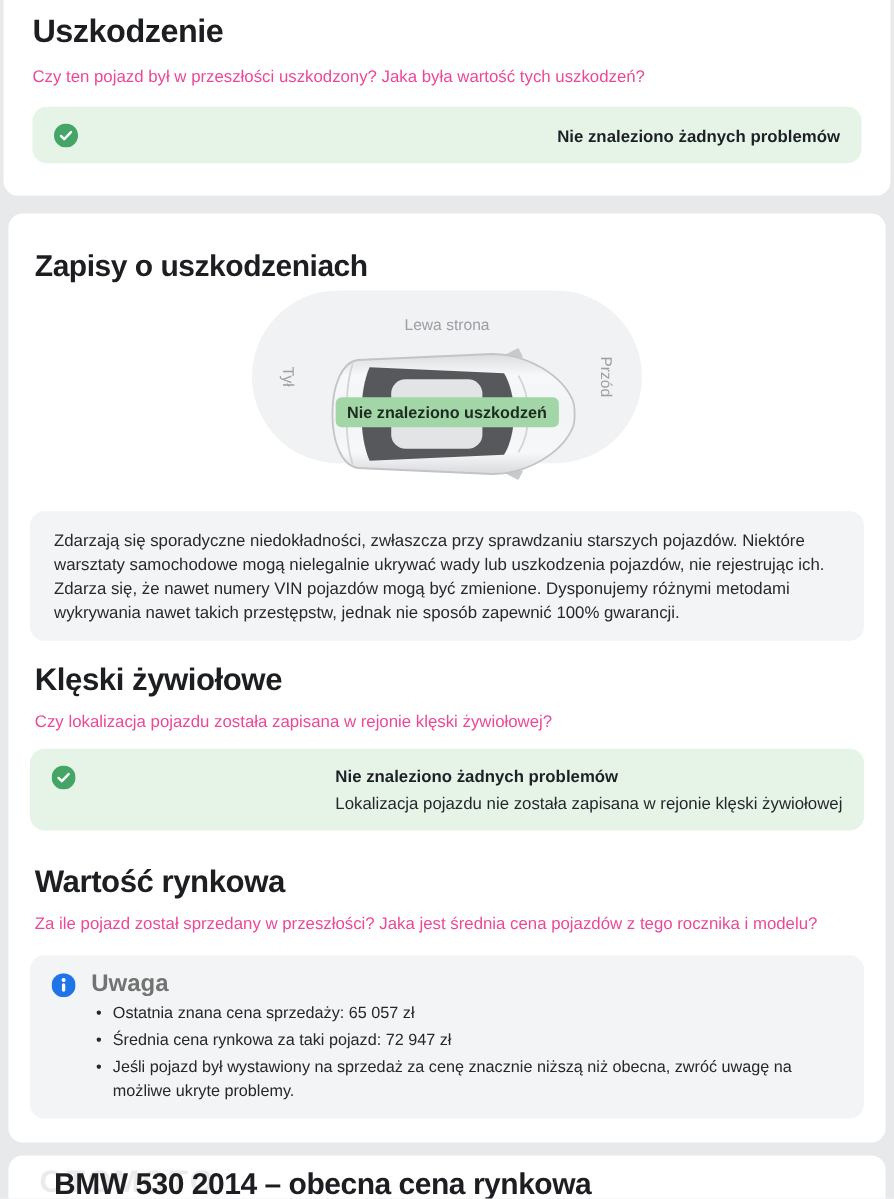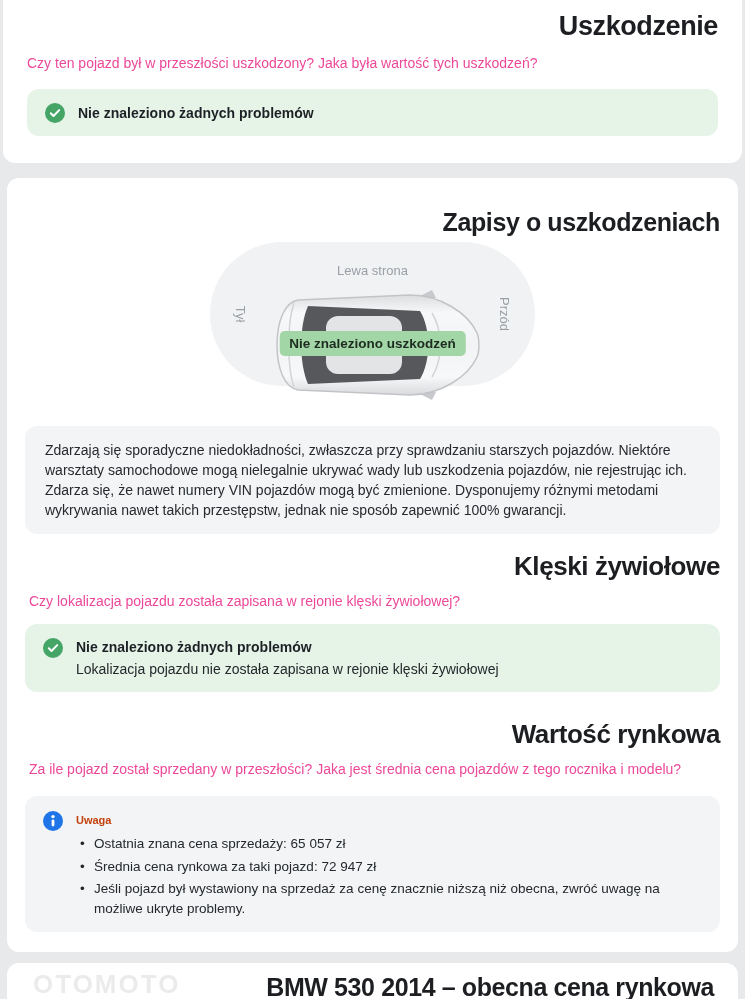--- a/index.html
+++ b/index.html
@@ -8,30 +8,31 @@
     background:#e8e9ea;
     font-family:"Liberation Sans","DejaVu Sans",sans-serif;
     color:#1d2126;
     -webkit-font-smoothing:antialiased;
   }
   .card{background:#ffffff;}
   .card-1{margin:0 3px;border-radius:0 0 12px 12px;height:163px;padding:8px 24px 0;box-sizing:border-box;overflow:hidden;}
   .card-2{margin:15px 7px 0;border-radius:12px;height:774px;padding:0 18px;box-sizing:border-box;overflow:hidden;}
   .card-3{margin:11px 7px 0;border-radius:12px 12px 0 0;height:36px;padding:10px 24px 0 38px;box-sizing:border-box;position:relative;overflow:hidden;}
 
-  h1,h2{margin:0;font-weight:700;color:#1c1e21;letter-spacing:-0.4px;text-align:right;}
+  h1,h2{margin:0;font-weight:700;color:#1c1e21;letter-spacing:-0.4px;}
   .h-xl{font-size:27px;line-height:36px;}
   .h-lg{font-size:26px;line-height:32px;}
   .h-md{font-size:25px;line-height:28px;}
   .subtitle{font-size:14px;line-height:18px;color:#ec4899;margin-top:10px;}
 
   .status-box{
     background:#e6f4e8;border-radius:12px;
     display:flex;align-items:flex-start;gap:13px;
     padding:13px 18px;
+    justify-content:space-between;
   }
   .status-box.single{align-items:center;padding:13px 18px;}
   .status-icon{flex:0 0 20px;width:20px;height:20px;margin-top:1px;}
   .status-title{font-size:14px;font-weight:700;color:#1d2126;line-height:20px;}
   .status-desc{font-size:14px;font-weight:400;color:#24282c;line-height:20px;margin-top:2px;}
 
   .gray-box{
     background:#f3f4f5;border-radius:12px;
     padding:14px 20px;margin-top:40px;
     font-size:14px;line-height:20px;color:#26292d;
@@ -49,21 +50,21 @@
     position:absolute;left:50%;top:89px;transform:translateX(-50%);
     background:#a2d6a6;border-radius:5px;padding:5px 10px;
     font-size:13.5px;font-weight:700;color:#1d2b20;white-space:nowrap;
   }
 
   .info-box{
     background:#f3f4f5;border-radius:12px;margin-top:18px;
     padding:14px 18px;display:flex;gap:13px;align-items:flex-start;
   }
   .info-icon{flex:0 0 20px;width:20px;height:20px;margin-top:1px;}
-  .info-title{font-size:11px;font-weight:700;line-height:20px;color:#c2410c;}
+  .info-title{font-size:20px;font-weight:700;line-height:20px;color:#737373;}
   .info-list{list-style:none;margin:4px 0 0;padding:0;}
   .info-list li{
     position:relative;padding-left:18px;
     font-size:13.5px;line-height:19.5px;color:#24282c;margin-top:3px;max-width:620px;
   }
   .info-list li::before{content:"•";position:absolute;left:4px;top:0;color:#24282c;}
 
   .watermark{
     position:absolute;left:26px;top:6px;
     font-size:26px;font-weight:800;letter-spacing:2px;

